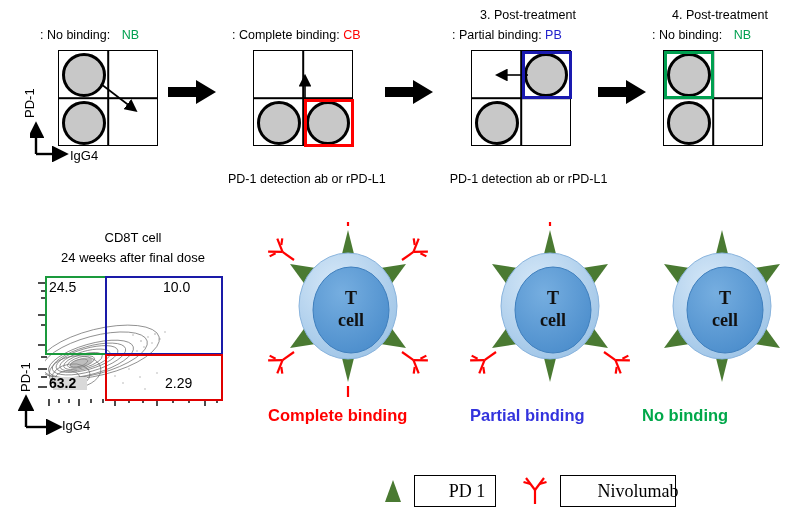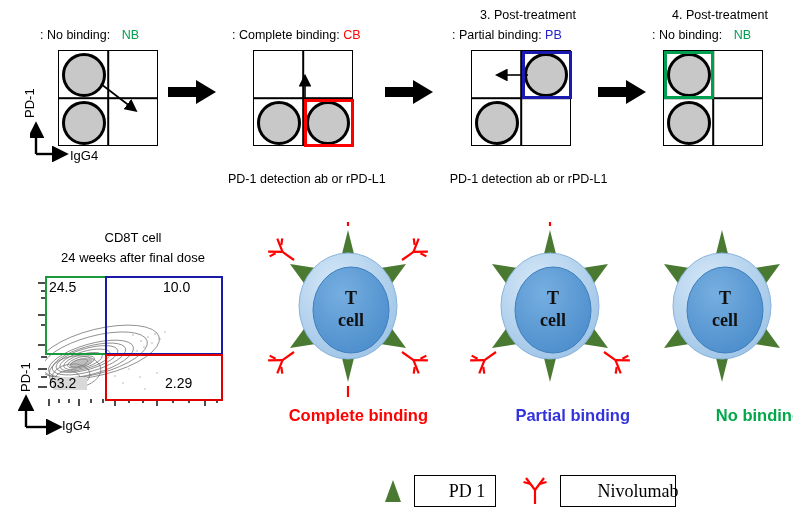--- a/index.html
+++ b/index.html
@@ -133,21 +133,21 @@
     color: #000;
     z-index: 6;
     white-space: nowrap;
   }
 
   
   .tcell-wrap { position: absolute; width: 160px; height: 175px; }
   .tcell-label {
     position: absolute;
     width: 100%;
-    text-align: right;
+    text-align: left;
     font-size: 16.5px;
     font-weight: bold;
     white-space: nowrap;
   }
   .lab-cb { color: #ff0000; }
   .lab-pb { color: #3333dd; }
   .lab-nb { color: #00a84a; }
 
   
   .legend-box {
@@ -314,21 +314,21 @@
       <ellipse cx="36" cy="86" rx="12" ry="4.5" fill="#888" opacity="0.55" transform="rotate(-16 36 86)"></ellipse>
       <rect x="8" y="100" width="34" height="13" fill="#d9d9d9"></rect>
     </svg>
 
     <div class="gate green" style="left:0px;   top:-1px;  width:62px;  height:79px;"></div>
     <div class="gate blue" style="left:60px;  top:-1px;  width:118px; height:79px;"></div>
     <div class="gate red" style="left:60px;  top:77px;  width:118px; height:47px;"></div>
 
     <div class="quadnum" style="left:4px;  top:2px;">24.5</div>
     <div class="quadnum" style="left:118px; top:2px;">10.0</div>
-    <div class="quadnum" style="left:4px;  top:98px;">63.2</div>
+    <div class="quadnum" style="left:4px;  top:98px;font-weight:bold;">63.2</div>
     <div class="quadnum" style="left:120px; top:98px;">2.29</div>
 
     <svg width="12" height="124" style="position:absolute; left:-9px; top:0;">
       <g stroke="#000" stroke-width="1.4">
         <line x1="2" y1="6" x2="11" y2="6"></line>
         <line x1="5" y1="14" x2="11" y2="14"></line>
         <line x1="5" y1="21" x2="11" y2="21"></line>
         <line x1="2" y1="38" x2="11" y2="38"></line>
         <line x1="5" y1="48" x2="11" y2="48"></line>
         <line x1="2" y1="68" x2="11" y2="68"></line>

